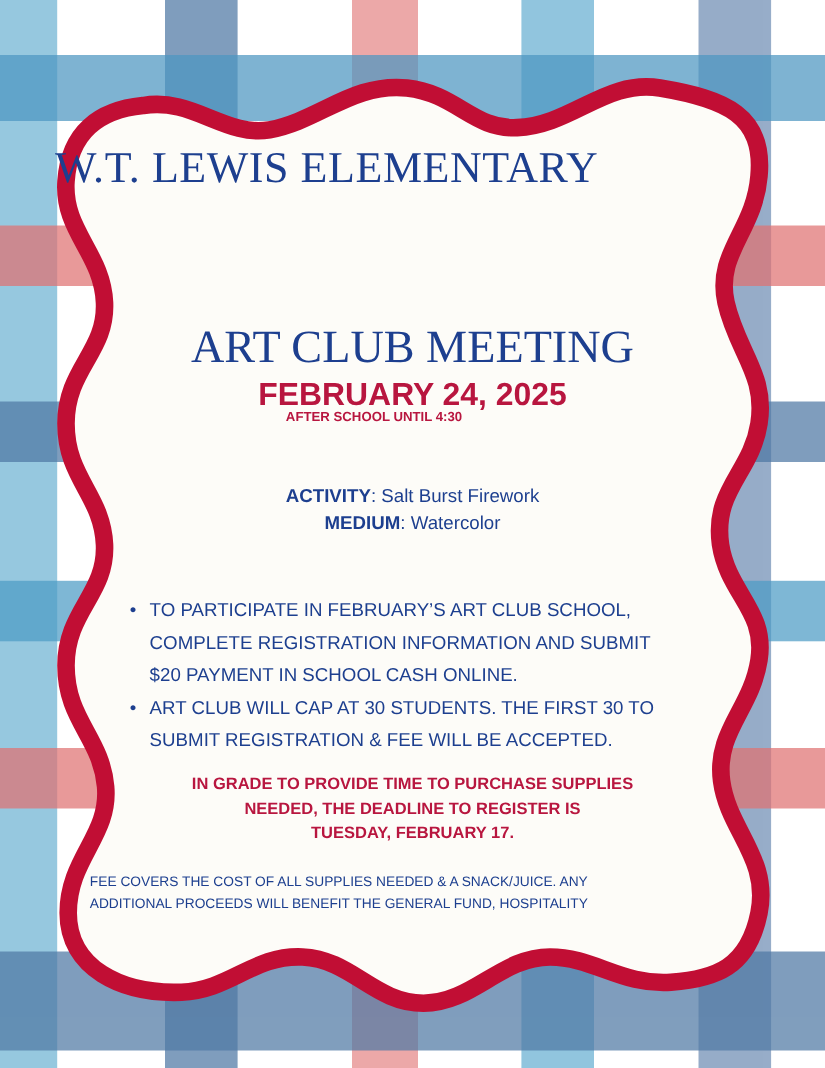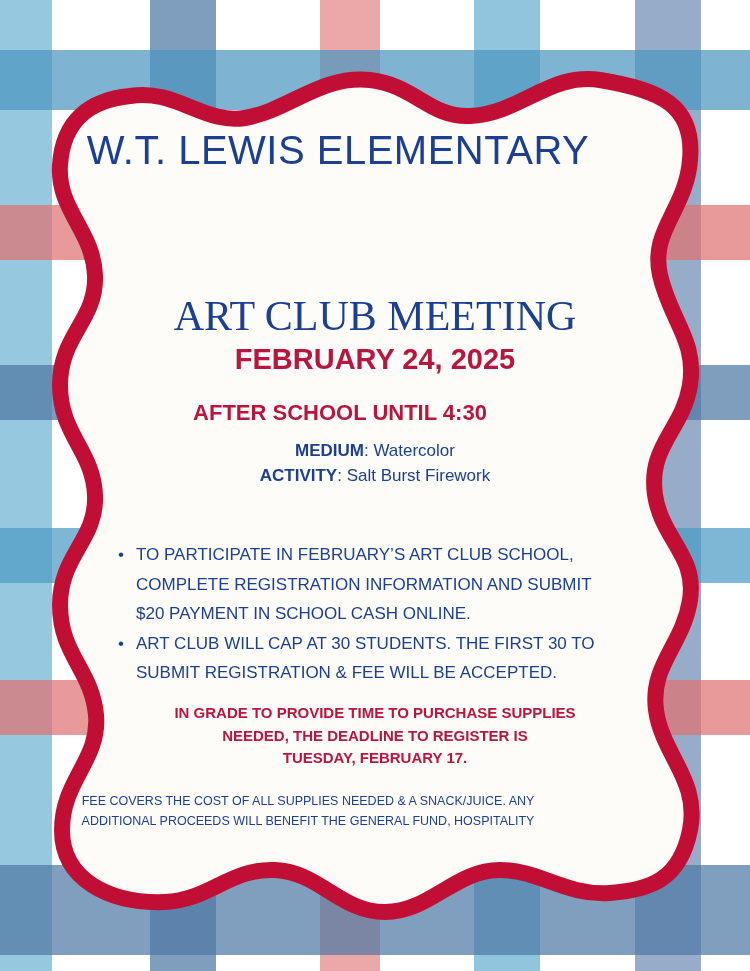--- a/index.html
+++ b/index.html
@@ -1,24 +1,24 @@
 <!DOCTYPE html>
 <html><head>
 <meta charset="utf-8">
 <style>
   html, body { margin:0; padding:0; }
   body { width:750px; height:971px; overflow:hidden; background:#ffffff; position:relative; font-family:"Liberation Sans", sans-serif; }
   #bg { position:absolute; left:0; top:0; width:750px; height:971px; }
   #frame { position:absolute; left:0; top:0; width:750px; height:971px; }
   .content { position:absolute; left:0; top:0; width:750px; height:971px; text-align:center; color:#1d3f8f; }
-  .school { position:absolute; top:128px; left:0; width:594px; font-family:Liberation Sans, sans-serif; font-size:40px; letter-spacing:0.5px; color:#1d3f8f;margin-left:41px; }
+  .school { position:absolute; top:128px; left:0; width:594px; font-family:Liberation Serif, serif; font-size:40px; letter-spacing:0.5px; color:#1d3f8f; }
   .month { position:absolute; top:168px; left:0; width:750px; font-family:"DejaVu Serif", serif; font-style:italic; font-size:84px; color:#1d3f8f; letter-spacing:-2px; }
   .meeting { position:absolute; top:292px; left:0; width:750px; font-family:"Liberation Serif", serif; font-size:42px; color:#1d3f8f; }
   .date { position:absolute; top:343px; left:0; width:750px; font-weight:bold; font-size:29px; color:#b8163f; }
-  .time { position:absolute; top:400px; left:0; width:680px; font-weight:bold; font-size:22px; color:#b8163f; }
+  .time { position:absolute; top:372px; left:0; width:680px; font-weight:bold; font-size:12px; color:#b8163f; }
   .details { position:absolute; top:439px; left:0; width:750px; font-size:17px; line-height:24.5px; color:#1d3f8f; }
   .details b { font-weight:bold; }
   .bullets { position:absolute; top:540px; left:118px; width:520px; text-align:left; font-size:17px; line-height:29.5px; color:#1d3f8f; margin:0; padding:0; list-style:none; }
   .bullets li { position:relative; padding-left:18px; }
   .bullets li .dot { position:absolute; left:0; top:0; }
   .deadline { position:absolute; top:702px; left:0; width:750px; font-weight:bold; font-size:15px; line-height:22.5px; color:#b8163f; }
   .fee { position:absolute; top:792px; left:0; width:616px; font-size:12.5px; line-height:19.5px; color:#1d3f8f; }
 </style>
 </head>
 <body>
@@ -70,22 +70,22 @@
        C 63 120, 90 100, 130 96 Z" fill="#fdfcf8" stroke="#c10e34" stroke-width="16" stroke-linejoin="round"></path>
 </svg>
 
 <div class="content">
   <div class="school">W.T. LEWIS ELEMENTARY</div>
   <div class="meeting">ART CLUB MEETING</div>
   <div class="date">FEBRUARY 24, 2025</div>
   <div class="time">AFTER SCHOOL UNTIL 4:30</div>
 
   <div class="details">
+    <div><b>ACTIVITY</b><span>: Salt Burst Firework</span></div>
     <div><b>MEDIUM</b><span>: Watercolor</span></div>
-    <div><b>ACTIVITY</b><span>: Salt Burst Firework</span></div>
   </div>
 
   <ul class="bullets">
     <li>
       <span class="dot">•</span>
       <div>TO PARTICIPATE IN FEBRUARY’S ART CLUB SCHOOL,</div>
       <div>COMPLETE REGISTRATION INFORMATION AND SUBMIT</div>
       <div>$20 PAYMENT IN SCHOOL CASH ONLINE.</div>
     </li>
     <li>

